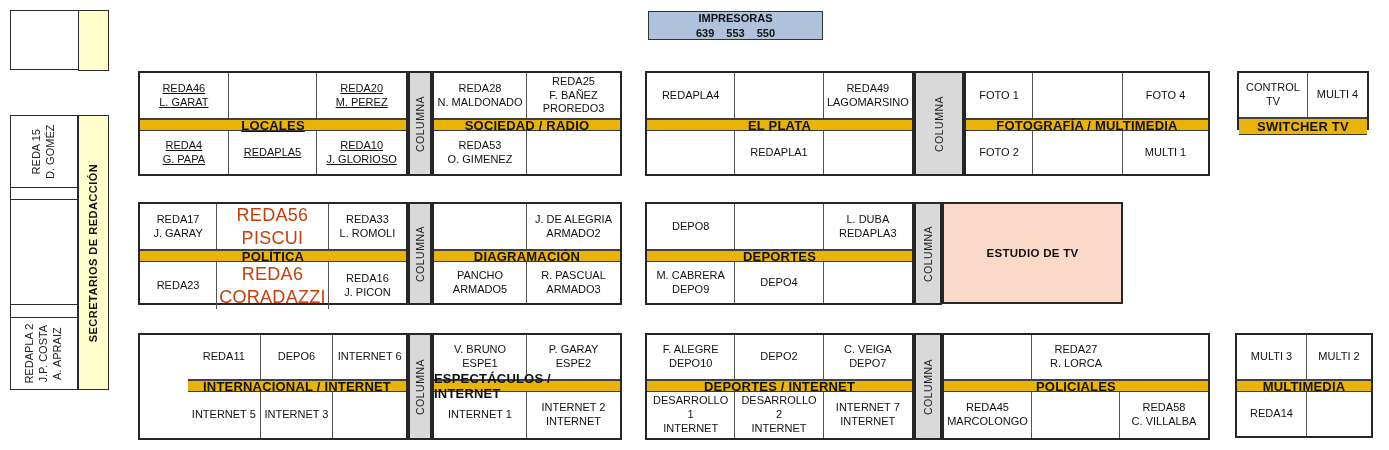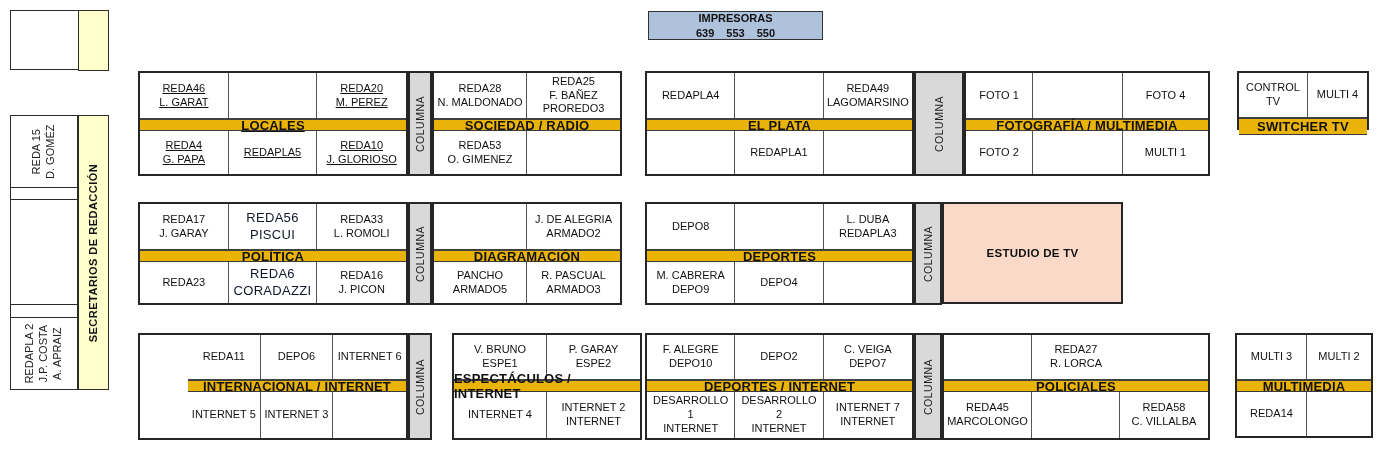--- a/index.html
+++ b/index.html
@@ -4,21 +4,21 @@
 <style>
   html,body{margin:0;padding:0;background:#ffffff;}
   body{font-family:"Liberation Sans", sans-serif; color:#111;}
   #stage{position:relative;width:1389px;height:450px;background:#fff;overflow:hidden;border-radius:21px;}
 
   
   .group{position:absolute;display:grid;border:2px solid #262626;background:#fff;box-sizing:border-box;}
   .cell{display:flex;align-items:center;justify-content:center;text-align:center;
         font-size:11px;line-height:1.25;white-space:pre-line;box-sizing:border-box;padding:1px 2px;}
   .cell.br{border-right:1px solid #555;}
-  .cell.alt{font-size:13px;letter-spacing:.3px;color:#0f172a;}
+  .cell.alt{font-size:18px;letter-spacing:.3px;color:#c2410c;}
   .band{grid-column:1 / -1;display:flex;align-items:center;justify-content:center;
         background:#eab308;border-top:2px solid #404040;border-bottom:1px solid #3a3a3a;
         font-size:13px;font-weight:bold;letter-spacing:.2px;box-sizing:border-box;}
 
   
   .strip{position:absolute;background:#d9d9d9;border:2px solid #262626;box-sizing:border-box;}
   .vwrap{position:absolute;inset:0;display:flex;align-items:center;justify-content:center;overflow:visible;}
   .vtext{transform:rotate(-90deg);white-space:nowrap;font-size:10.5px;color:#222;letter-spacing:.5px;}
   .vtext.multi{white-space:pre-line;text-align:center;line-height:1.25;font-size:11px;letter-spacing:0;}
   .vtext.bold{font-weight:bold;font-size:11px;color:#111;}
@@ -196,27 +196,27 @@
     <div class="cell br">INTERNET 3</div>
     <div class="cell"></div>
   </div>
 
   <div class="strip" style="left:408px;top:333px;width:24px;height:107px;">
     <div class="vwrap">
         <span class="vtext">COLUMNA</span>
       </div>
   </div>
 
-  <div class="group" style="left:452px;top:333px;width:190px;height:107px;grid-template-columns:1fr 1fr;grid-template-rows:44px 13px 1fr;">
+  <div class="group" style="left:432px;top:333px;width:190px;height:107px;grid-template-columns:1fr 1fr;grid-template-rows:44px 13px 1fr;">
     <div class="cell br">V. BRUNO
 ESPE1</div>
     <div class="cell">P. GARAY
 ESPE2</div>
     <div class="band">ESPECTÁCULOS / INTERNET</div>
-    <div class="cell br">INTERNET 4</div>
+    <div class="cell br">INTERNET 1</div>
     <div class="cell">INTERNET 2
 INTERNET</div>
   </div>
 
   <div class="group" style="left:645px;top:333px;width:269px;height:107px;grid-template-columns:1fr 1fr 1fr;grid-template-rows:44px 13px 1fr;">
     <div class="cell br">F. ALEGRE
 DEPO10</div>
     <div class="cell br">DEPO2</div>
     <div class="cell">C. VEIGA
 DEPO7</div>

